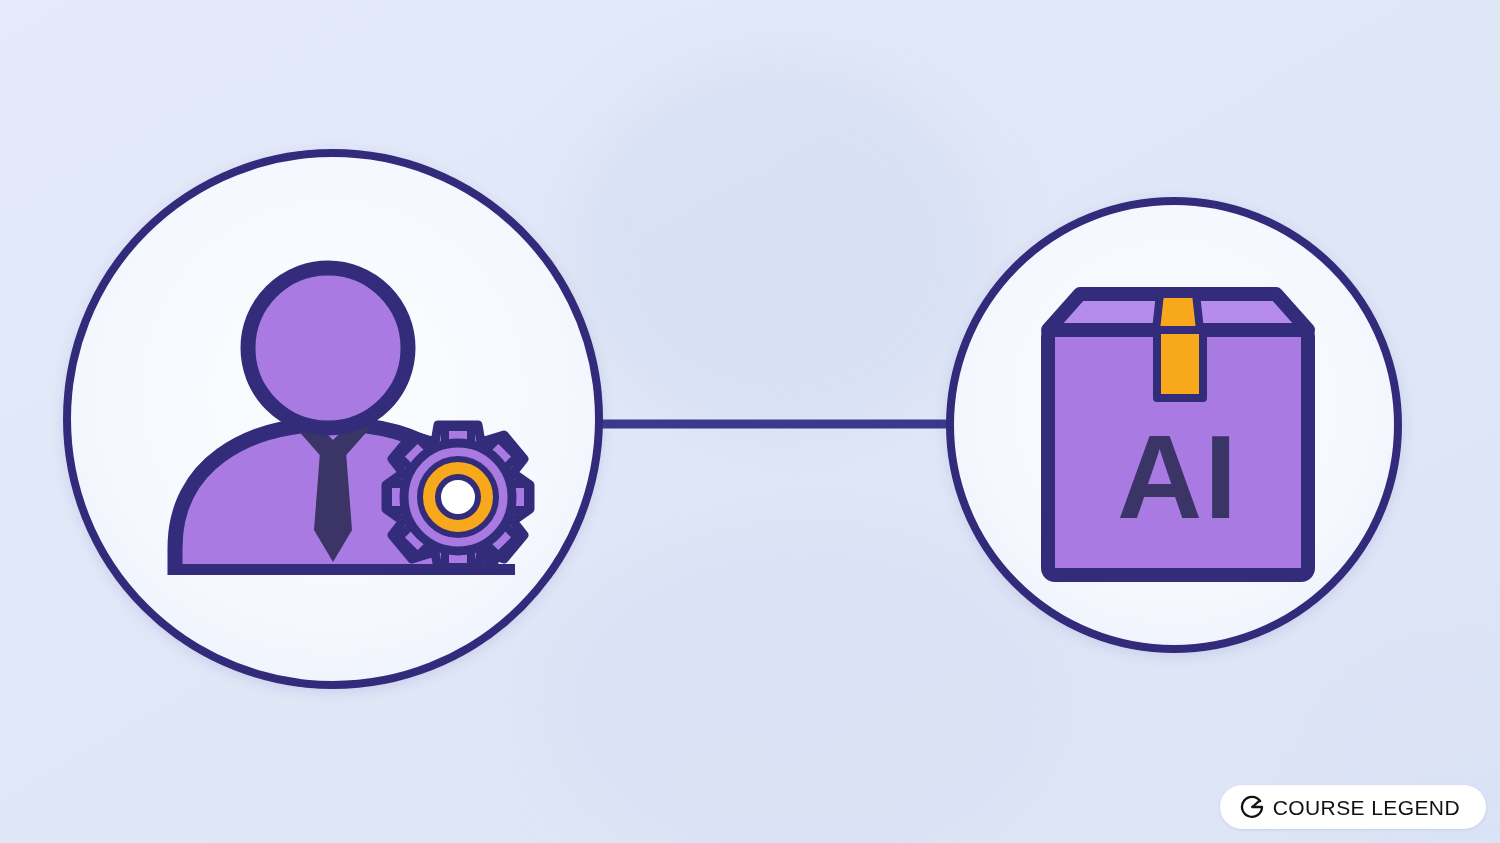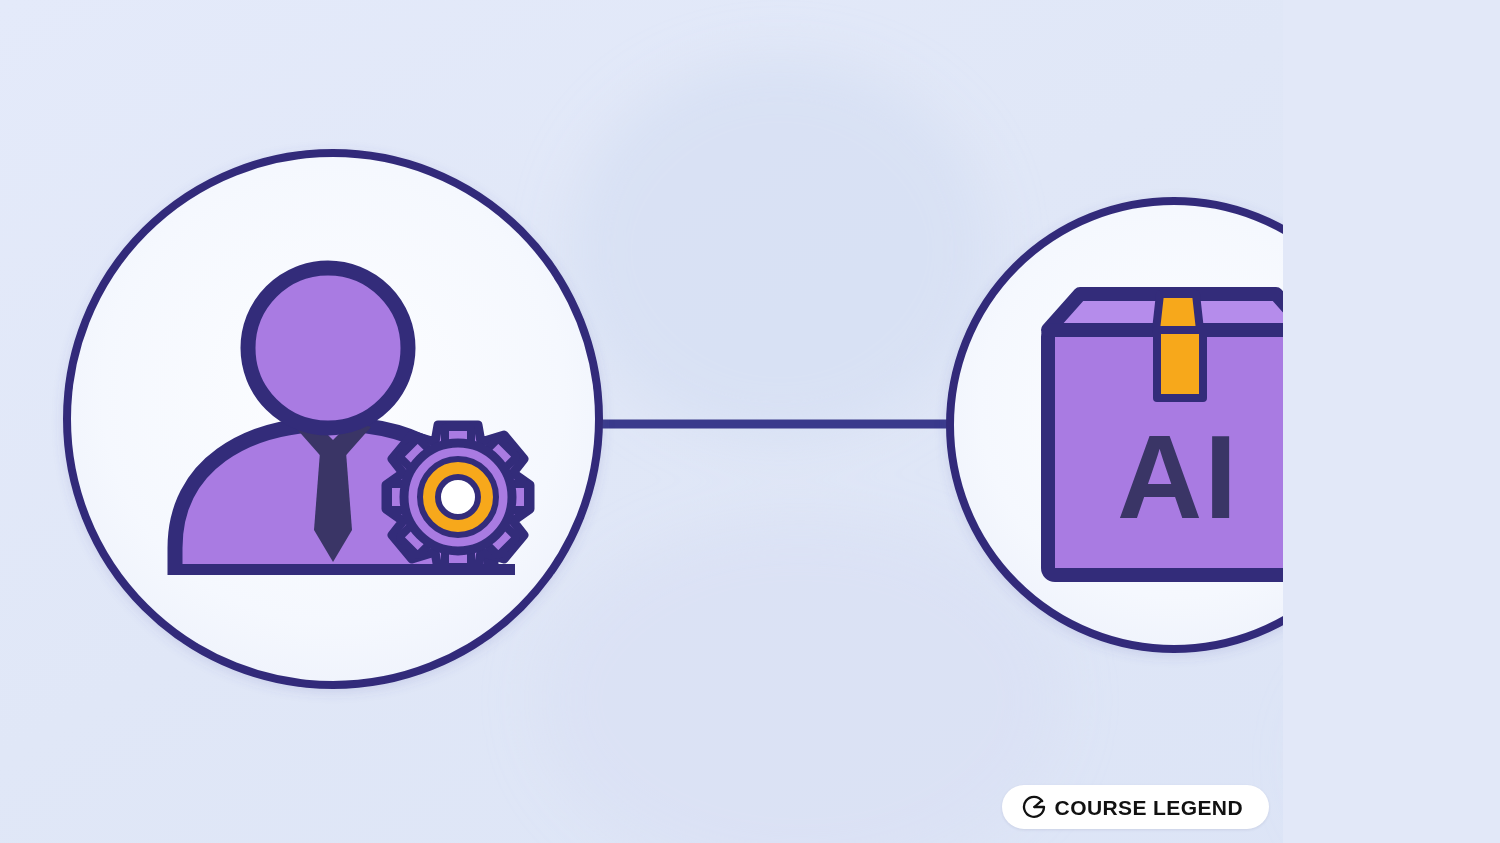--- a/index.html
+++ b/index.html
@@ -6,21 +6,21 @@
   html, body {
     margin: 0;
     padding: 0;
     background: #e2e8f8;
   }
   body {
     font-family: "Liberation Sans", sans-serif;
   }
   #stage {
     position: relative;
-    width: 1283px;
+    width: 1500px;
     height: 843px;
     overflow: hidden;
     background: linear-gradient(150deg, #e3e9f9 0%, #e1e7f7 35%, #e6ebfa 60%, #dde5f7 100%);
   }
   #stage svg.scene {
     position: absolute;
     inset: 0;
     width: 1500px;
     height: 843px;
     display: block;
@@ -40,21 +40,21 @@
   }
   .watermark .wm-logo {
     width: 24px;
     height: 24px;
     display: block;
     flex: none;
   }
   .watermark .wm-text {
     font-family: "Liberation Sans", sans-serif;
     font-size: 21px;
-    font-weight: bold;
+    font-weight: normal;
     letter-spacing: 0.4px;
     color: #111111;
     line-height: 1;
     white-space: nowrap;
   }
   
   .sr-label {
     position: absolute;
     width: 1px;
     height: 1px;

